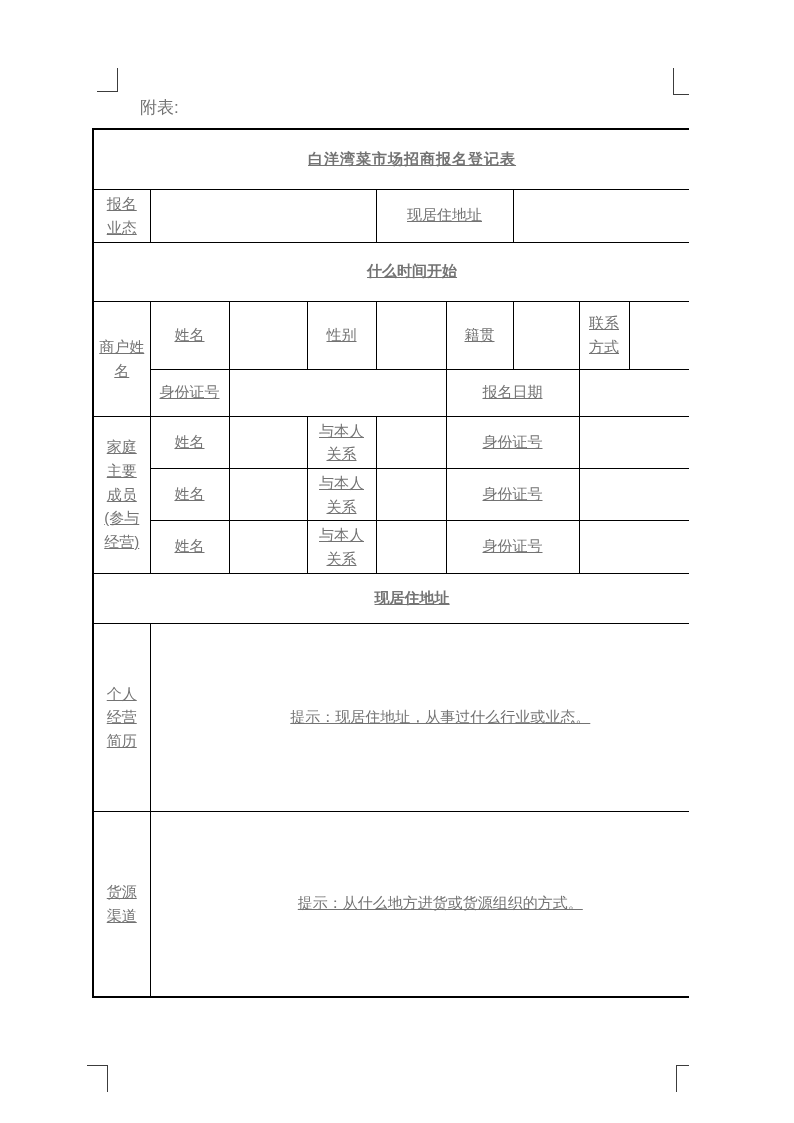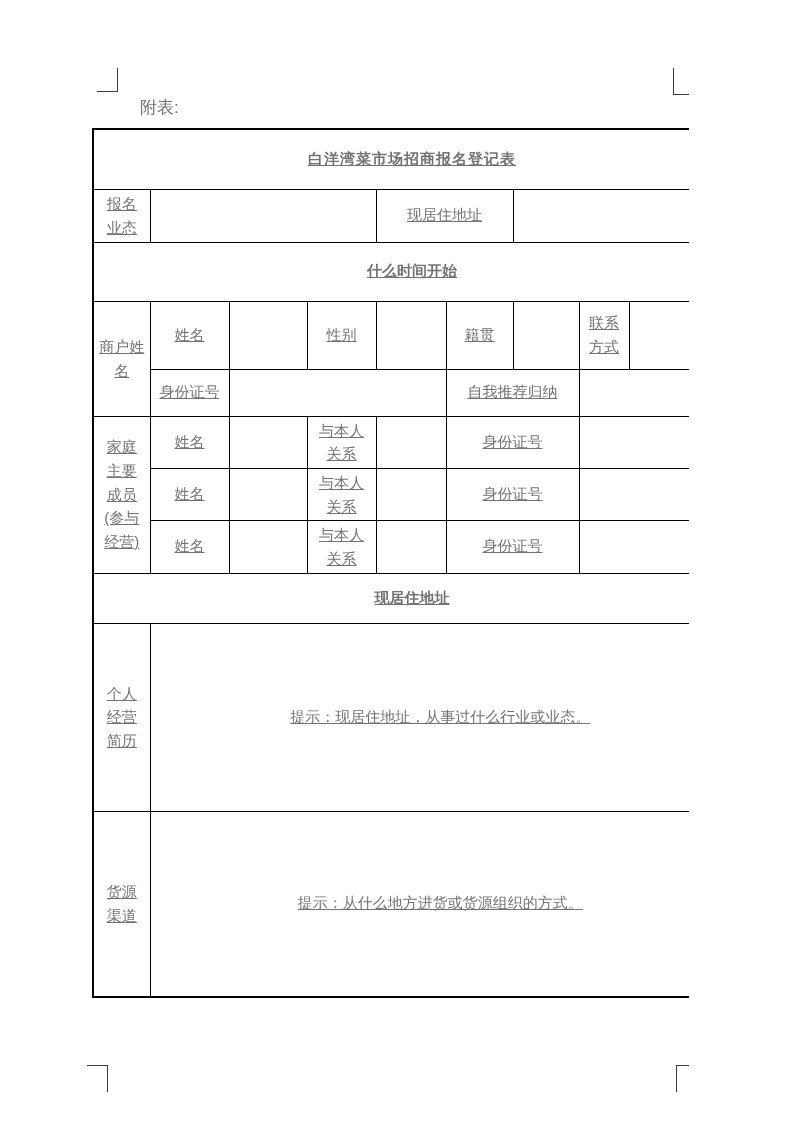--- a/index.html
+++ b/index.html
@@ -120,21 +120,21 @@
       <td>籍贯</td>
       <td></td>
       <td class="prelines">联系
 方式</td>
       <td></td>
     </tr>
 
     <tr class="r-m2">
       <td>身份证号</td>
       <td colspan="3"></td>
-      <td colspan="2">自我推荐归纳</td>
+      <td colspan="2">报名日期</td>
       <td colspan="2"></td>
     </tr>
 
     <tr class="r-fam">
       <td rowspan="3" class="prelines">家庭
 主要
 成员
 (参与
 经营)</td>
       <td>姓名</td>

